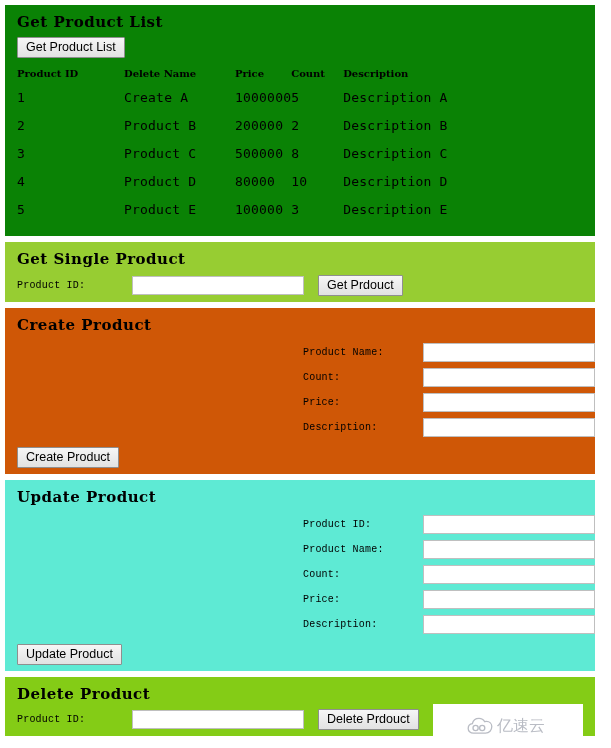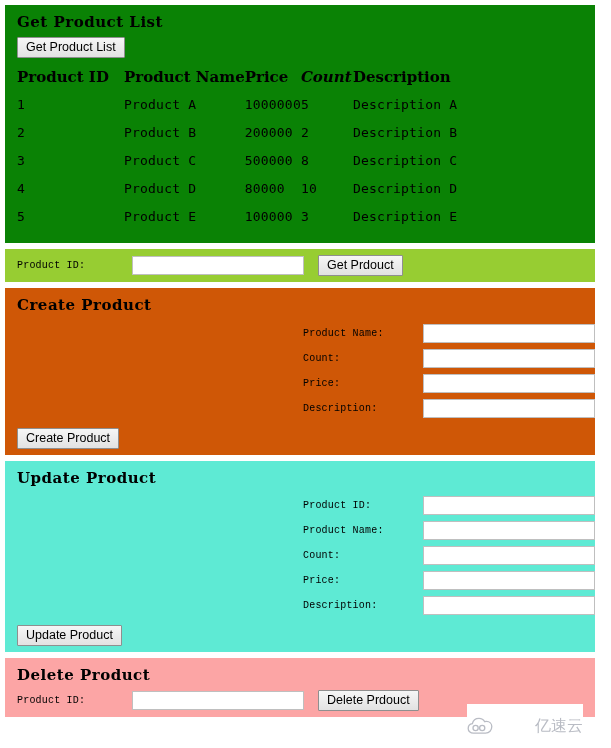--- a/index.html
+++ b/index.html
@@ -28,21 +28,21 @@
     box-sizing: border-box;
     padding: 6px 0 6px 12px;
     margin-bottom: 6px;
   }
   .section:last-child { margin-bottom: 0; }
 
   .sec-green   { background: #0a8205; }
   .sec-lgreen  { background: #97cd32; }
   .sec-orange  { background: #cf5706; }
   .sec-blue    { background: #5eead4; }
-  .sec-purple  { background: #fca5a5; }
+  .sec-purple  { background: #84cc16; }
 
   .sec-title {
     font-family: "DejaVu Serif", "Liberation Serif", serif;
     font-weight: bold;
     font-size: 15px;
     color: #000000;
     letter-spacing: 0.5px;
     margin: 3px 0 6px 0;
     line-height: 1.15;
   }
@@ -66,35 +66,35 @@
   .prod-table {
     border-collapse: collapse;
     margin-top: 10px;
     color: #000000;
     font-family: "DejaVu Sans Mono", "Liberation Mono", monospace;
     font-size: 13.5px;
   }
   .prod-table th {
     font-family: "DejaVu Serif", "Liberation Serif", serif;
     font-weight: bold;
-    font-size: 15px;
+    font-size: 10px;
     text-align: left;
     padding: 0 0 11px 0;
     white-space: pre;
   }
   .prod-table td {
     padding: 0 0 13px 0;
     white-space: pre;
     font-size: 13px;
     letter-spacing: 0.2px;
   }
   .col-id    { width: 107px; }
   .col-name  { width: 111px; }
   .col-price { width: 53px; }
-  .col-count { width: 52px; font-style: italic; }
+  .col-count { width: 52px; }
   .col-desc  { width: 160px; }
 
   
   .form-row {
     display: flex;
     align-items: center;
     height: 25px;
     justify-content: flex-end;
   }
   .form-label {
@@ -132,22 +132,23 @@
   
   .watermark {
     position: absolute;
     right: 0px;
     bottom: 0px;
     width: 116px;
     height: 44px;
     background: #ffffff;
     display: flex;
     align-items: center;
-    justify-content: space-between;
+    justify-content: flex-start;
     gap: 4px;
+    padding-left: 34px;
   }
   .watermark .wm-text {
     font-family: "DejaVu Sans", "Liberation Sans", sans-serif;
     font-size: 16px;
     color: #b9bcc4;
     letter-spacing: 0px;
   }
   .wm-cloud { display: block; }
 
   .wrap { position: relative; width: 583px; height: 748px; }
@@ -159,30 +160,30 @@
 <div class="page">
 
   <div class="section sec-green">
     <div class="sec-title">Get Product List</div>
     <button class="btn">Get Product List</button>
 
     <table class="prod-table">
       <thead>
         <tr>
           <th class="col-id">Product ID</th>
-          <th class="col-name">Product Name</th>
+          <th class="col-name">Delete Name</th>
           <th class="col-price">Price</th>
           <th class="col-count">Count</th>
           <th class="col-desc">Description</th>
         </tr>
       </thead>
       <tbody>
         <tr>
           <td>1</td>
-          <td>Product A</td>
+          <td>Create A</td>
           <td>1000000</td>
           <td>5</td>
           <td>Description A</td>
         </tr>
         <tr>
           <td>2</td>
           <td>Product B</td>
           <td>200000</td>
           <td>2</td>
           <td>Description B</td>
@@ -206,20 +207,21 @@
           <td>Product E</td>
           <td>100000</td>
           <td>3</td>
           <td>Description E</td>
         </tr>
       </tbody>
     </table>
   </div>
 
   <div class="section sec-lgreen">
+    <div class="sec-title">Get Single Product</div>
     <div class="line-row">
       <span class="form-label">Product ID:</span>
       <input class="txt" type="text" value="" style="">
       <button class="btn inline-btn">Get Prdouct</button>
     </div>
   </div>
 
   <div class="section sec-orange">
     <div class="sec-title">Create Product</div>
 

